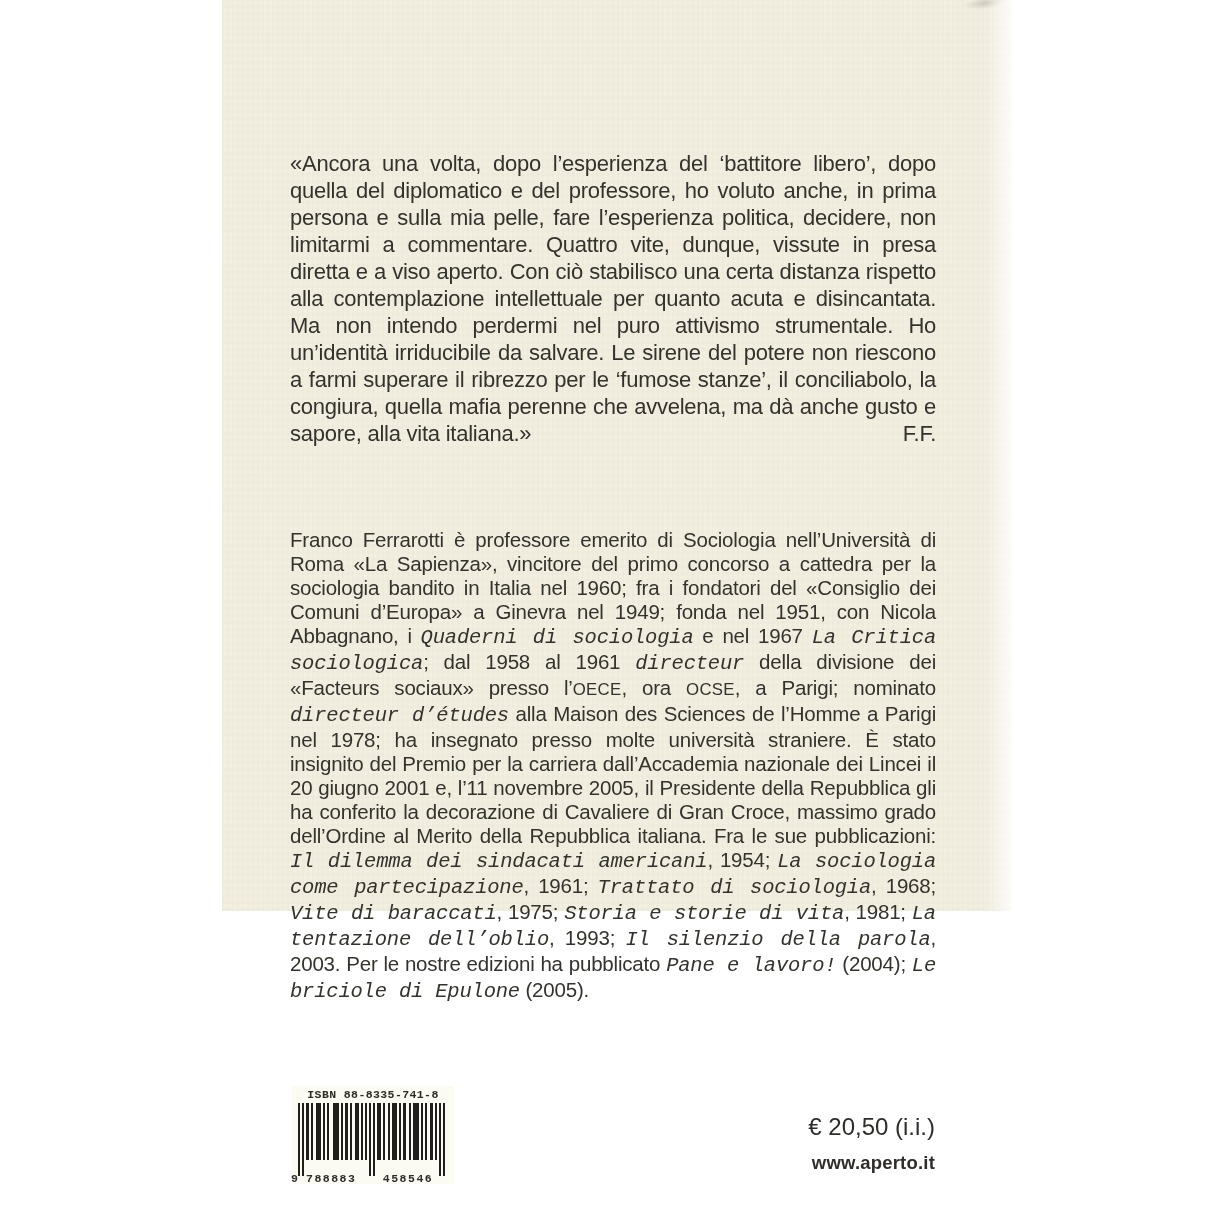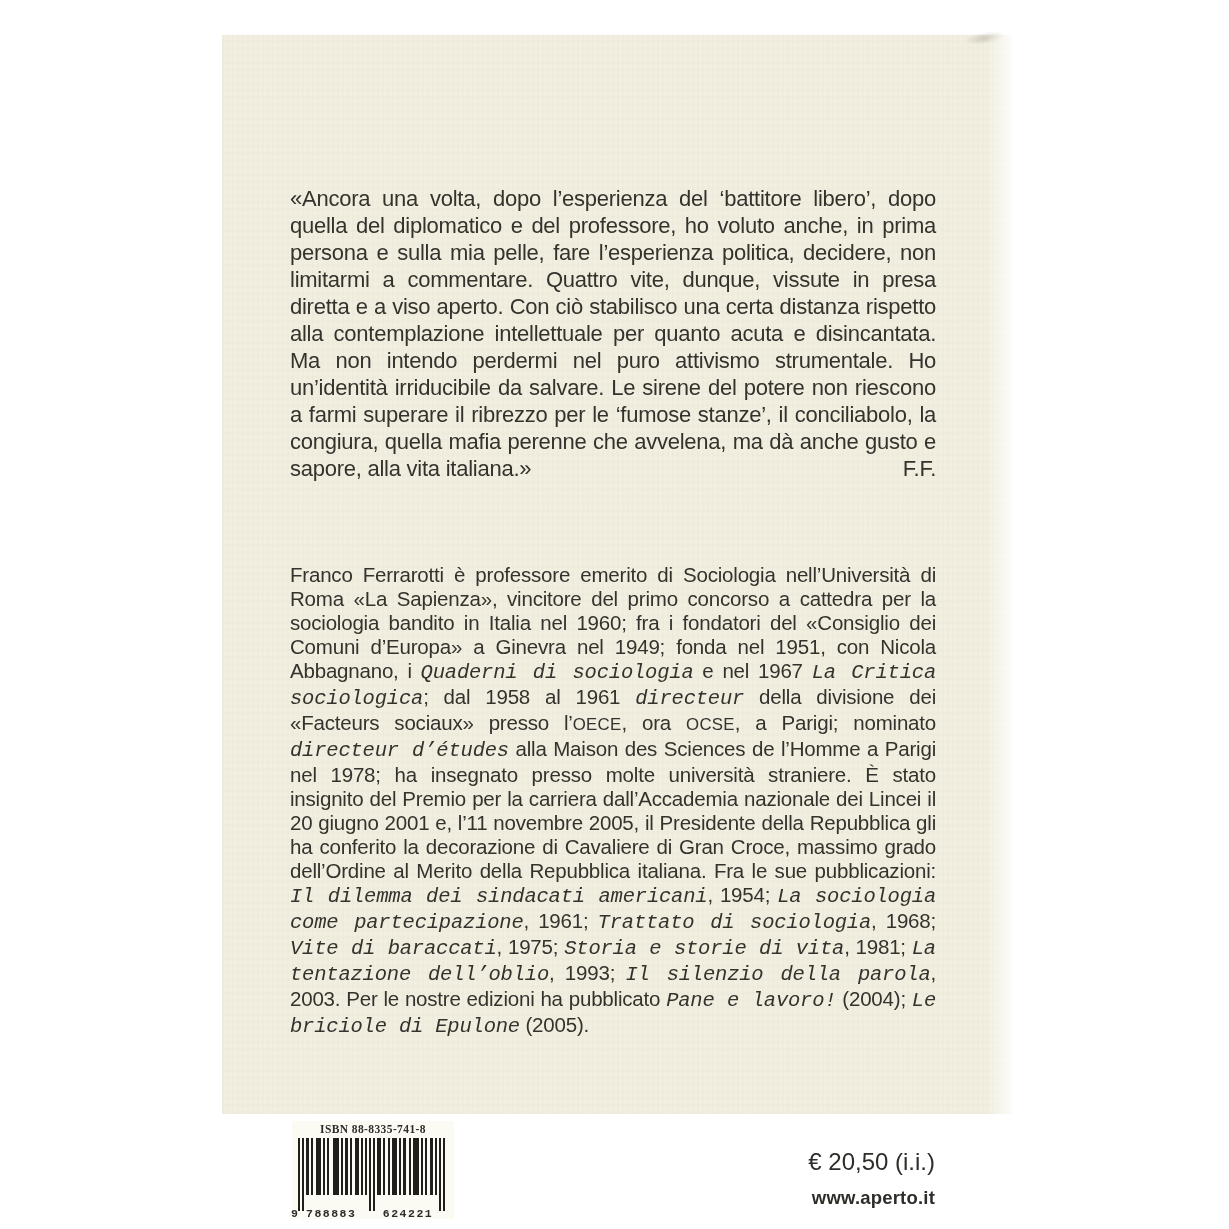--- a/index.html
+++ b/index.html
@@ -4,26 +4,25 @@
 <style>
   html, body { margin:0; padding:0; }
   body {
     width:1229px; height:1229px;
     background:#ffffff;
     position:relative;
     overflow:hidden;
     font-family:"Liberation Sans", sans-serif;
   }
   .cover {
-    position:absolute; left:222px; top:0; width:790px; height:1079px;
+    position:absolute; left:222px; top:0; width:790px; height:911px;
     background-color:#f2efe1;
     background-image:
       repeating-linear-gradient(90deg, rgba(0,0,0,0.010) 0 2px, rgba(255,255,255,0.012) 2px 5px),
       repeating-linear-gradient(0deg, rgba(0,0,0,0.006) 0 3px, rgba(255,255,255,0.010) 3px 7px);
-    margin-top: 35px;
   }
   .edge-highlight {
     position:absolute; right:0; top:0; width:26px; height:100%;
     background:linear-gradient(90deg, rgba(255,255,255,0) 0%, rgba(255,255,255,0.45) 55%, rgba(255,255,255,0.8) 100%);
   }
   .corner-smudge {
     position:absolute; right:6px; top:-3px; width:42px; height:12px;
     background:radial-gradient(ellipse at center, rgba(125,122,110,0.30), rgba(125,122,110,0) 70%);
     transform:rotate(-8deg);
   }
@@ -39,21 +38,21 @@
     text-align:justify; color:#34322d;
   }
   .bio .it { font-style:italic;font-family:Liberation Mono, monospace; }
   .bio .sc { font-size:0.82em; letter-spacing:0.3px; }
   .barcode {
     position:absolute; left:70px; top:1086px; width:162px; height:98px;
     background:#fbfaf3;
   }
   .barcode .isbn-label {
     position:absolute; top:2px; left:0; right:0; text-align:center;
-    font-family:Liberation Serif, serif;
+    font-family:Liberation Mono, monospace;
     font-size:11.5px; font-weight:bold; letter-spacing:0.4px; color:#2e2c28;
     white-space:nowrap;
   }
   .barcode .bars {
     position:absolute; left:6px; top:17px; width:150px; height:73px;
     display:flex; align-items:flex-start;
   }
   .barcode .bar { background:#201f1b; height:57px; flex:0 0 auto; }
   .barcode .bar.tall { height:73px; }
   .barcode .digits span {
@@ -86,21 +85,21 @@
   </div>
 
   <div class="bio"><span>Franco Ferrarotti è professore emerito di Sociologia nell’Uni­versità di Roma «La Sapienza», vincitore del primo concorso a cattedra per la sociologia bandito in Italia nel 1960; fra i fonda­tori del «Consiglio dei Comuni d’Europa» a Ginevra nel 1949; fonda nel 1951, con Nicola Abbagnano, i </span><span class="it">Quaderni di sociolo­gia</span><span> e nel 1967 </span><span class="it">La Critica sociologica</span><span>; dal 1958 al 1961 </span><span class="it">direc­teur</span><span> della divisione dei «Facteurs sociaux» presso l’</span><span class="sc">OECE</span><span>, ora </span><span class="sc">OCSE</span><span>, a Parigi; nominato </span><span class="it">directeur d’études</span><span> alla Maison des Sciences de l’Homme a Parigi nel 1978; ha insegnato presso molte università straniere. È stato insignito del Premio per la carriera dall’Accademia nazionale dei Lincei il 20 giugno 2001 e, l’11 novembre 2005, il Presidente della Repubblica gli ha conferito la decorazione di Cavaliere di Gran Croce, massimo grado dell’Ordine al Merito della Repubblica italiana. Fra le sue pubblicazioni: </span><span class="it">Il dilemma dei sindacati americani</span><span>, 1954; </span><span class="it">La so­ciologia come partecipazione</span><span>, 1961; </span><span class="it">Trattato di sociologia</span><span>, 1968; </span><span class="it">Vite di baraccati</span><span>, 1975; </span><span class="it">Storia e storie di vita</span><span>, 1981; </span><span class="it">La tentazione dell’oblio</span><span>, 1993; </span><span class="it">Il silenzio della parola</span><span>, 2003. Per le nostre edizioni ha pubblicato </span><span class="it">Pane e lavoro!</span><span> (2004); </span><span class="it">Le briciole di Epulone</span><span> (2005).</span></div>
 
   <div class="barcode">
     <div class="isbn-label">ISBN 88-8335-741-8</div>
     <div class="bars">
       <div class="digits">
         <span class="digit-9">9</span>
         <span class="digit-g1">788883</span>
-        <span class="digit-g2">624221</span>
+        <span class="digit-g2">458546</span>
       </div>
     <div class="bar tall" style="width: 2px; margin-right: 2px;"></div>
         <div class="bar tall" style="width: 2px; margin-right: 2px;"></div>
         <div class="bar" style="width: 3px; margin-right: 2px;"></div>
         <div class="bar" style="width: 2px; margin-right: 3px;"></div>
         <div class="bar" style="width: 5px; margin-right: 2px;"></div>
         <div class="bar" style="width: 2px; margin-right: 2px;"></div>
         <div class="bar" style="width: 2px; margin-right: 4px;"></div>
         <div class="bar" style="width: 6px; margin-right: 2px;"></div>
         <div class="bar" style="width: 2px; margin-right: 2px;"></div>

